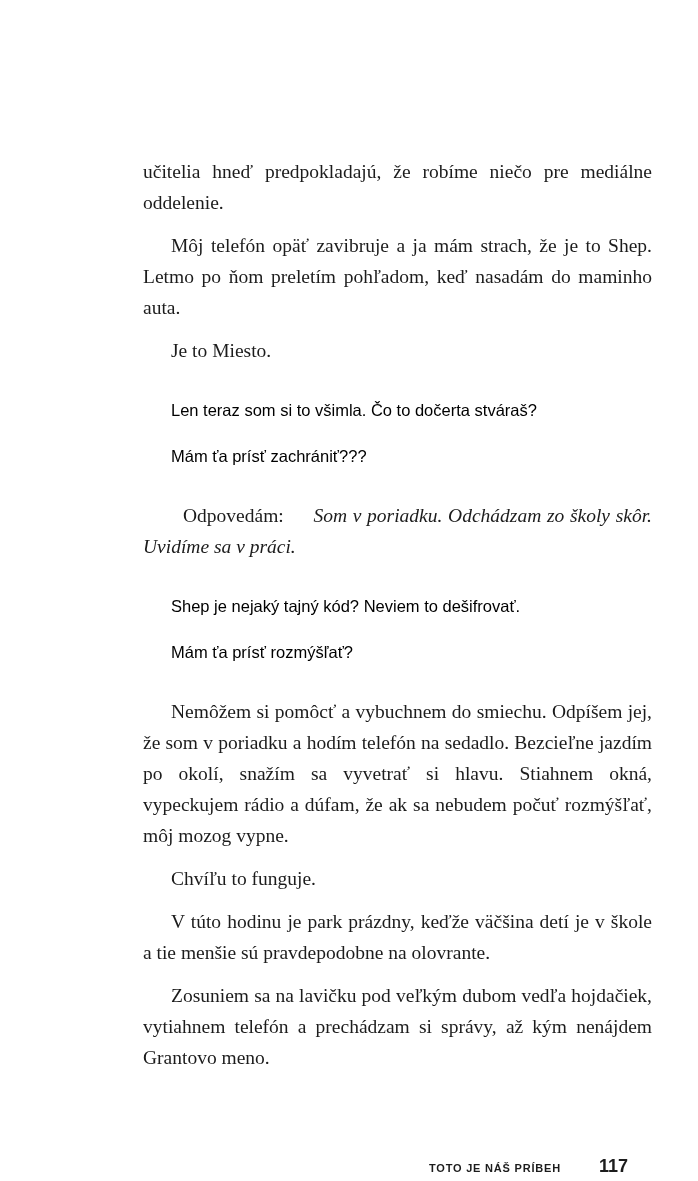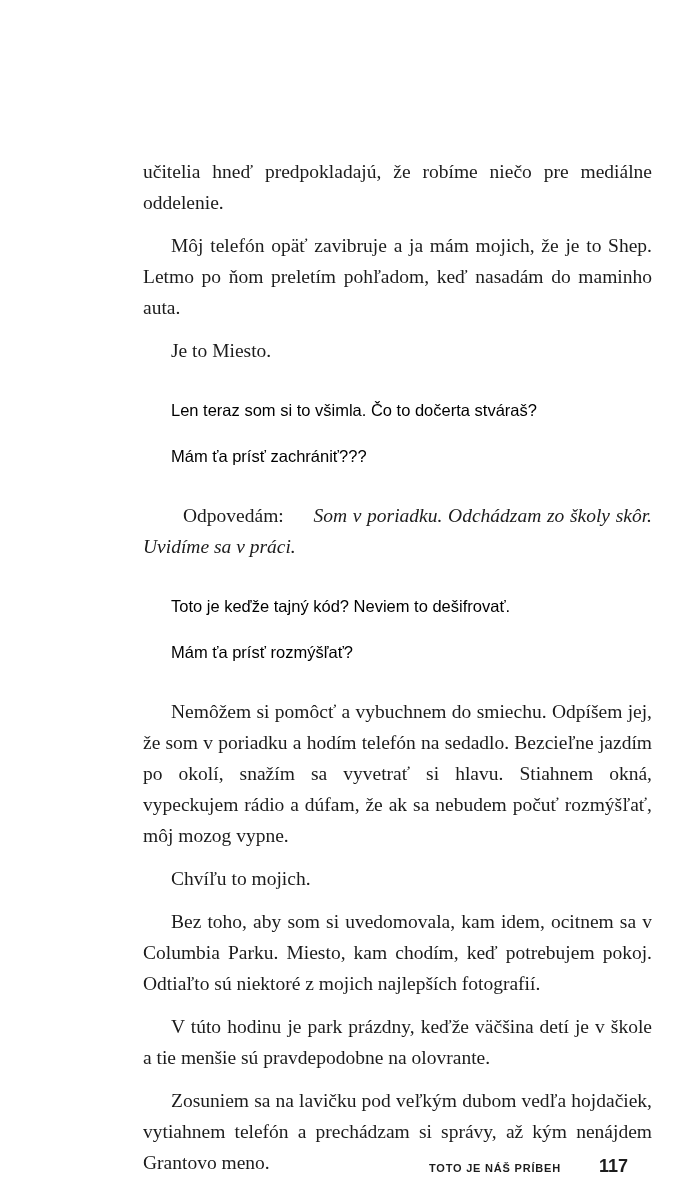--- a/index.html
+++ b/index.html
@@ -74,42 +74,41 @@
 </style>
 </head>
 <body>
 
 <div class="page">
 
   <div class="text-block">
 
     <p class="body-par no-indent">učitelia hneď predpokladajú, že robíme niečo pre mediálne oddelenie.</p>
 
-    <p class="body-par">Môj telefón opäť zavibruje a ja mám mojich, že je to Shep. Letmo po ňom preletím pohľadom, keď nasadám do maminho auta.</p>
+    <p class="body-par">Môj telefón opäť zavibruje a ja mám strach, že je to Shep. Letmo po ňom preletím pohľadom, keď nasadám do maminho auta.</p>
 
     <p class="body-par">Je to Miesto.</p>
 
     <div class="message-block">
       <div>Len teraz som si to všimla. Čo to dočerta stváraš?</div>
       <div>Mám ťa prísť zachrániť???</div>
     </div>
 
     <p class="body-par"><span>Odpovedám: </span><span class="italic">Som v poriadku. Odchádzam zo školy skôr. Uvidíme sa v práci.</span></p>
 
 
     <div class="message-block">
-      <div>Toto je keďže tajný kód? Neviem to dešifrovať.</div>
+      <div>Shep je nejaký tajný kód? Neviem to dešifrovať.</div>
       <div>Mám ťa prísť rozmýšľať?</div>
     </div>
 
     <p class="body-par">Nemôžem si pomôcť a vybuchnem do smiechu. Odpíšem jej, že som v poriadku a hodím telefón na sedadlo. Bezcieľne jazdím po okolí, snažím sa vyvetrať si hlavu. Stiahnem okná, vypeckujem rádio a dúfam, že ak sa nebudem počuť rozmýšľať, môj mozog vypne.</p>
 
-    <p class="body-par">Chvíľu to mojich.</p>
+    <p class="body-par">Chvíľu to funguje.</p>
 
-    <p class="body-par">Bez toho, aby som si uvedomovala, kam idem, ocitnem sa v Columbia Parku. Miesto, kam chodím, keď potrebujem pokoj. Odtiaľto sú niektoré z mojich najlepších fotografií.</p>
 
     <p class="body-par">V túto hodinu je park prázdny, keďže väčšina detí je v škole a tie menšie sú pravdepodobne na olovrante.</p>
 
     <p class="body-par">Zosuniem sa na lavičku pod veľkým dubom vedľa hojdačiek, vytiahnem telefón a prechádzam si správy, až kým nenájdem Grantovo meno.</p>
 
   </div>
 
   <div class="footer">
     <span class="running-title">TOTO JE NÁŠ PRÍBEH</span>
     <span class="page-number">117</span>

